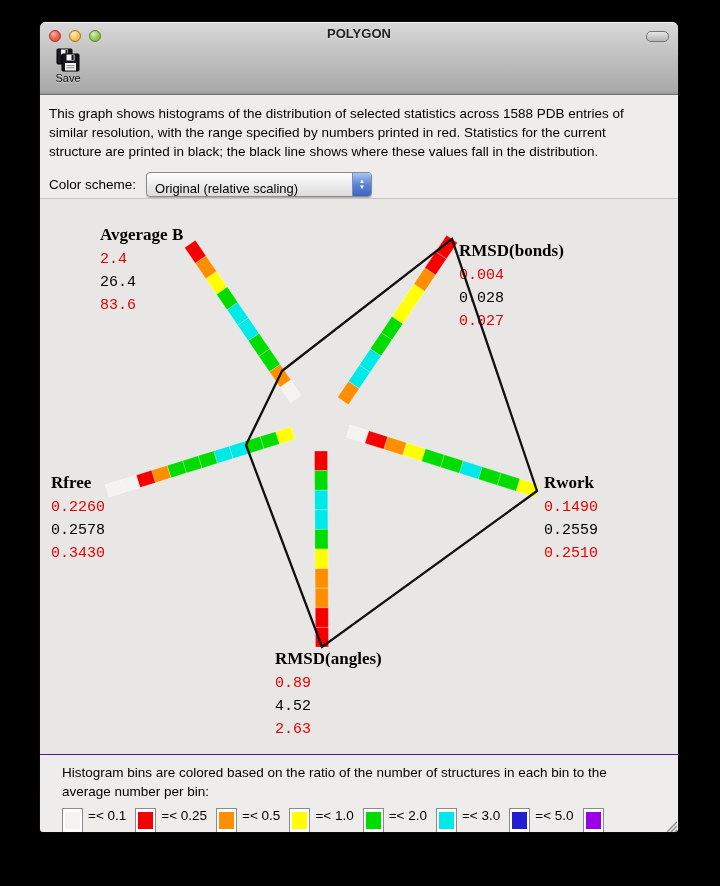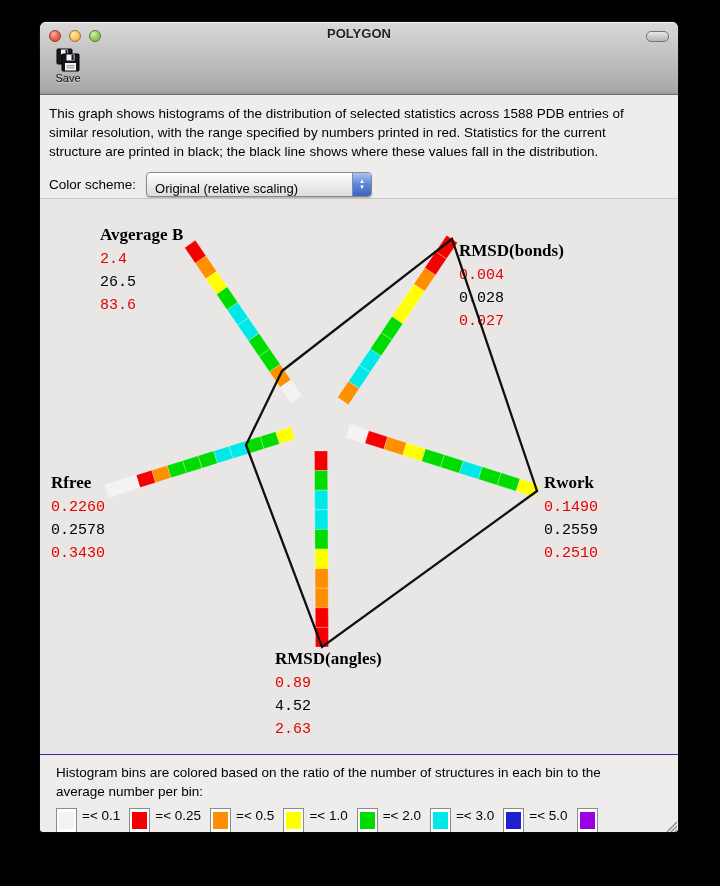--- a/index.html
+++ b/index.html
@@ -44,21 +44,21 @@
   .axl{position:absolute;z-index:1;}
   .axt{font-family:"Liberation Serif","DejaVu Serif",serif;font-weight:bold;font-size:17px;color:#000;margin-bottom:3px;white-space:nowrap;}
   .axv{font-family:"Liberation Mono","DejaVu Sans Mono",monospace;font-size:15px;line-height:23px;white-space:nowrap;}
   .axv.red{color:#e60000;}
   .axl-b{left:60px;top:26px;}
   .axl-bonds{left:419px;top:26px;margin-top:16px;}
   .axl-rwork{left:504px;top:274px;}
   .axl-rfree{left:11px;top:274px;}
   .axl-angles{left:235px;top:450px;}
   
-  .footer{position:relative;padding:8px 9px 0 16px;height:77px;box-sizing:border-box;}
+  .footer{position:relative;padding:8px 9px 0 22px;height:77px;box-sizing:border-box;}
   .footer-text{font-size:13.5px;line-height:19px;color:#000;}
   .legend-row{display:flex;align-items:flex-start;margin-top:7px;}
   .swatch{width:21px;height:25px;border:1px solid #8b8b8b;background:#fdfdfd;box-sizing:border-box;
     display:flex;align-items:center;justify-content:center;flex:none;}
   .swatch i{display:block;width:15px;height:17px;}
   .legend-label{font-size:13.5px;color:#000;margin:0 9px 0 5px;white-space:nowrap;}
   .grip{position:absolute;right:1px;bottom:1px;width:13px;height:13px;}
 </style>
 </head>
 <body>
@@ -179,21 +179,21 @@
           <rect x="137.20" y="-6.5" width="19.60" height="13" fill="#ff8e00" stroke="rgba(255,255,255,0.30)" stroke-width="0.8"></rect>
           <rect x="156.80" y="-6.5" width="19.60" height="13" fill="#f40000" stroke="rgba(255,255,255,0.30)" stroke-width="0.8"></rect>
           <rect x="176.40" y="-6.5" width="19.60" height="13" fill="#f40000" stroke="rgba(255,255,255,0.30)" stroke-width="0.8"></rect>
         </g>
         <polygon points="242,172 412,40 497,292 282,448 206,246" fill="none" stroke="#101010" stroke-width="2.3"></polygon>
       </svg>
 
     <div class="axl axl-b">
       <div class="axt">Avgerage B</div>
       <div class="axv red">2.4</div>
-      <div class="axv">26.5</div>
+      <div class="axv">26.4</div>
       <div class="axv red">83.6</div>
     </div>
     <div class="axl axl-bonds">
       <div class="axt">RMSD(bonds)</div>
       <div class="axv red">0.004</div>
       <div class="axv">0.028</div>
       <div class="axv red">0.027</div>
     </div>
     <div class="axl axl-rwork">
       <div class="axt">Rwork</div>

